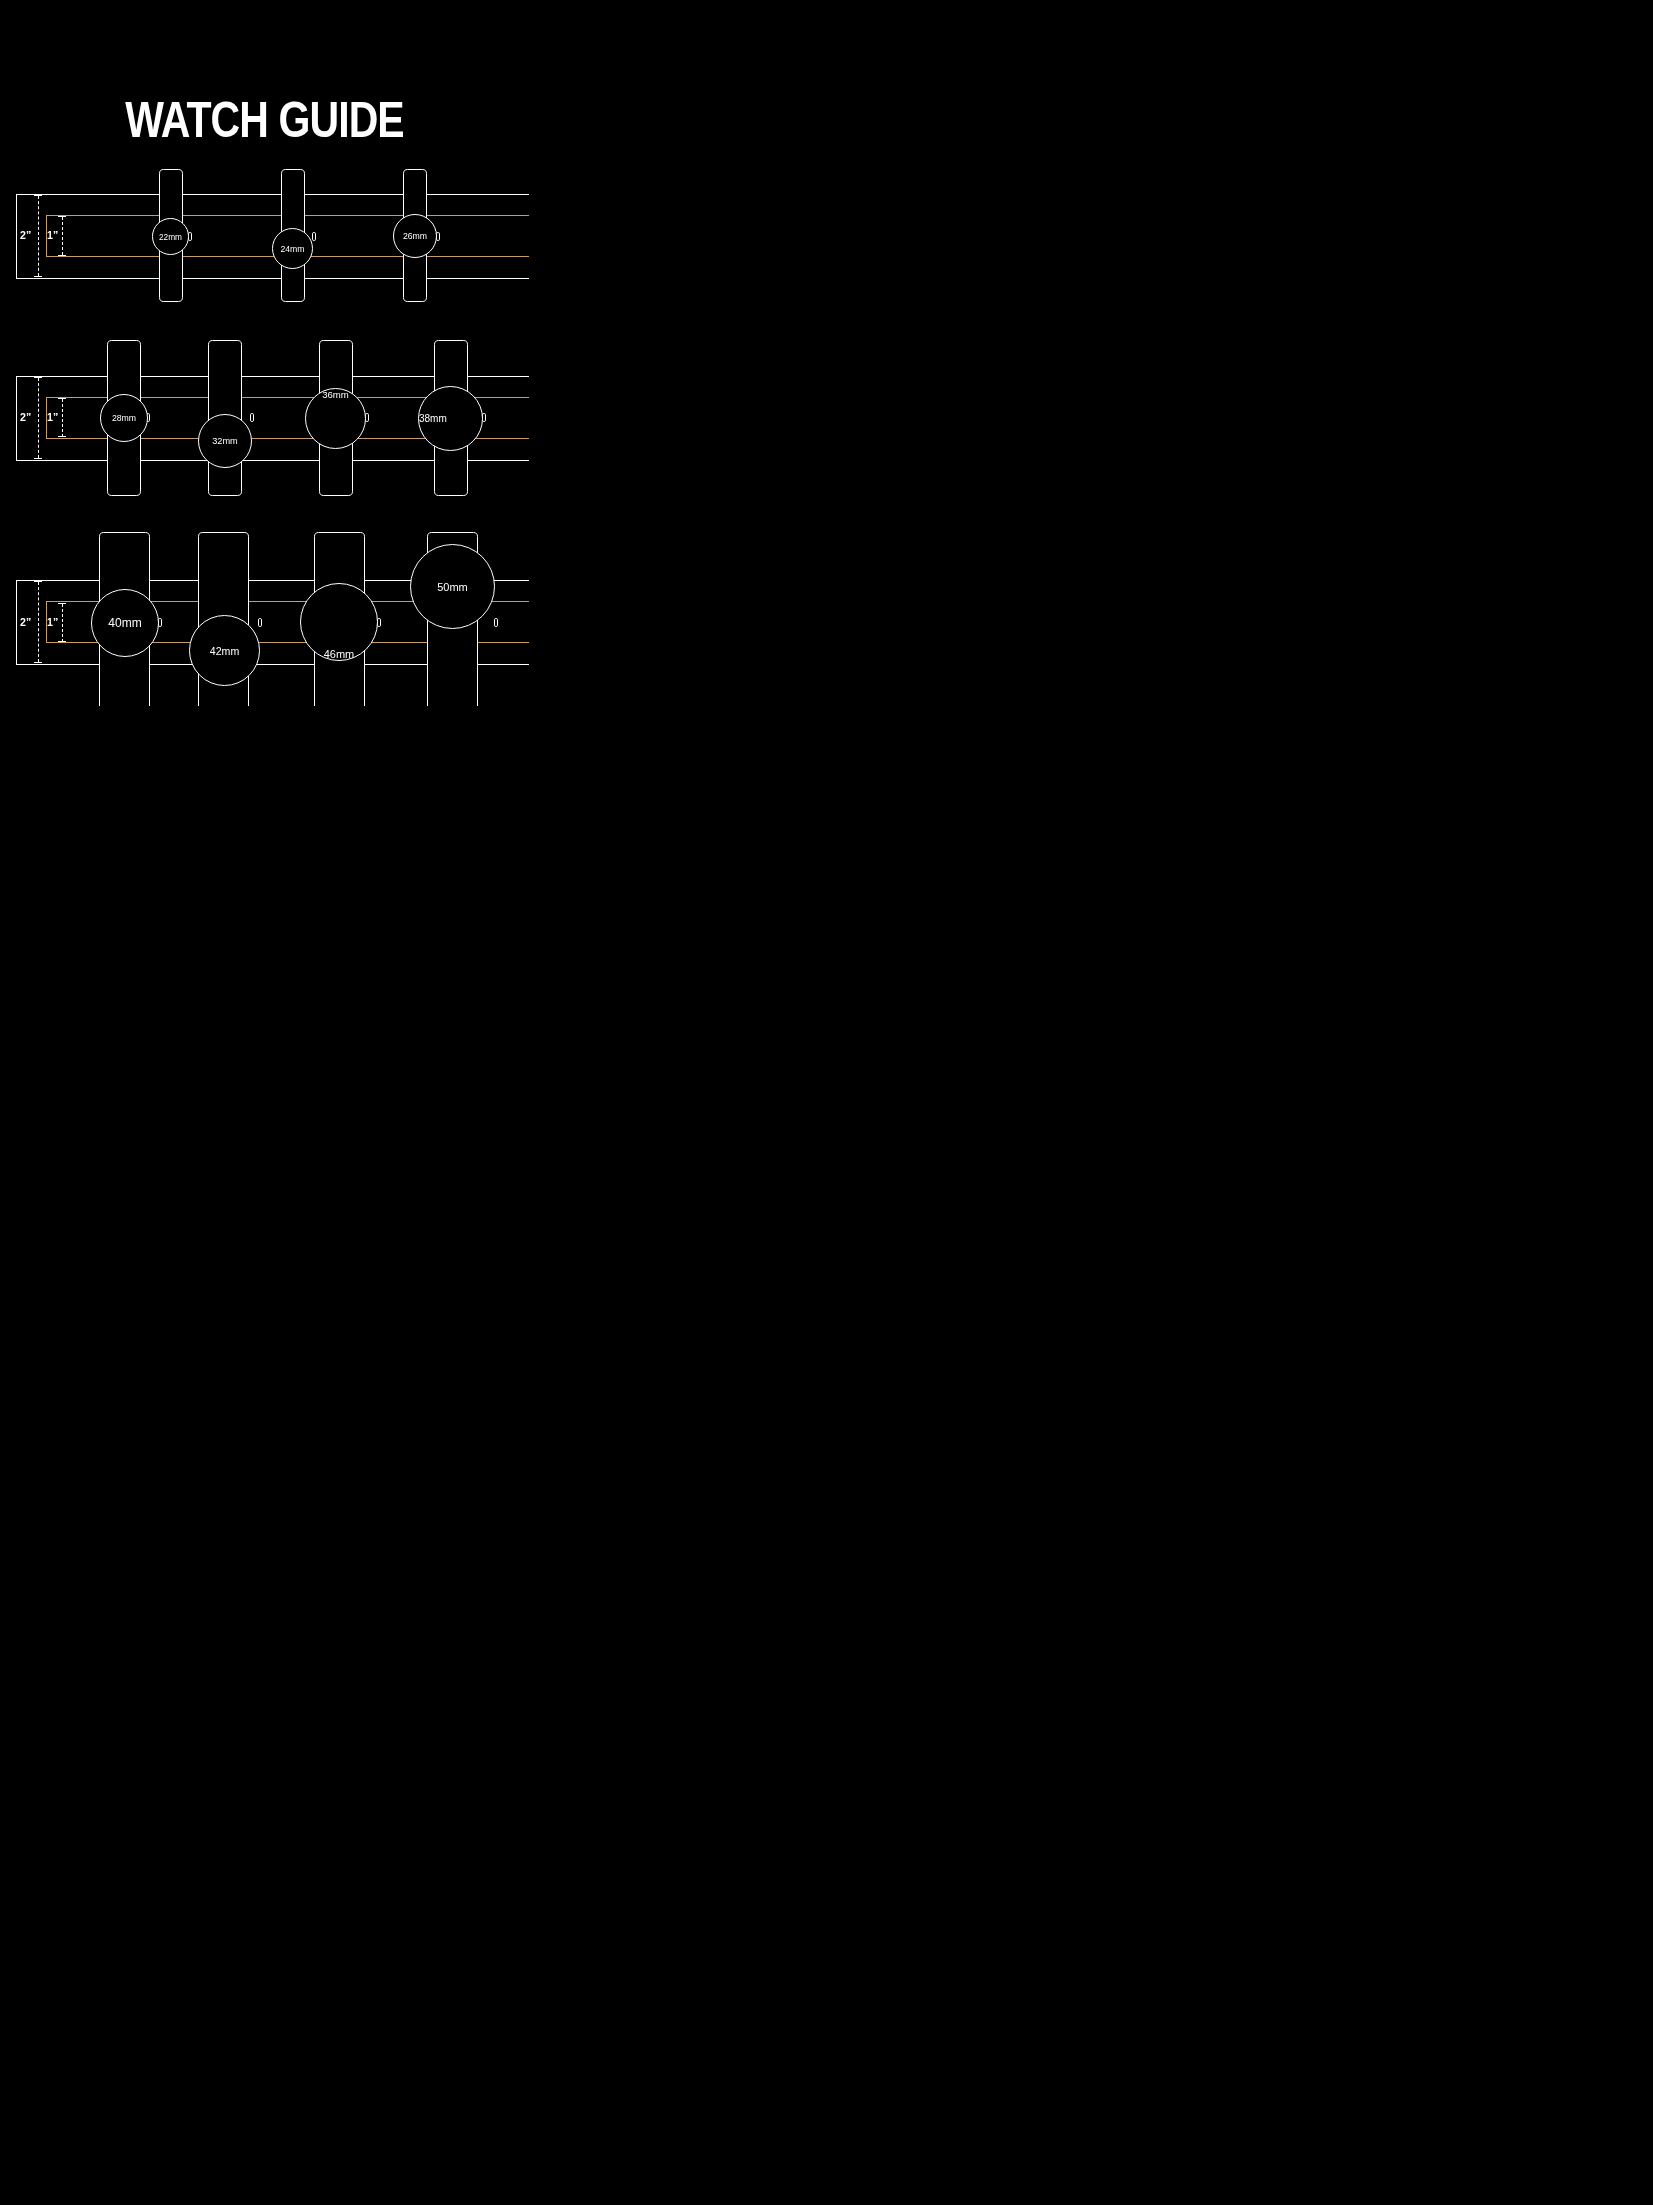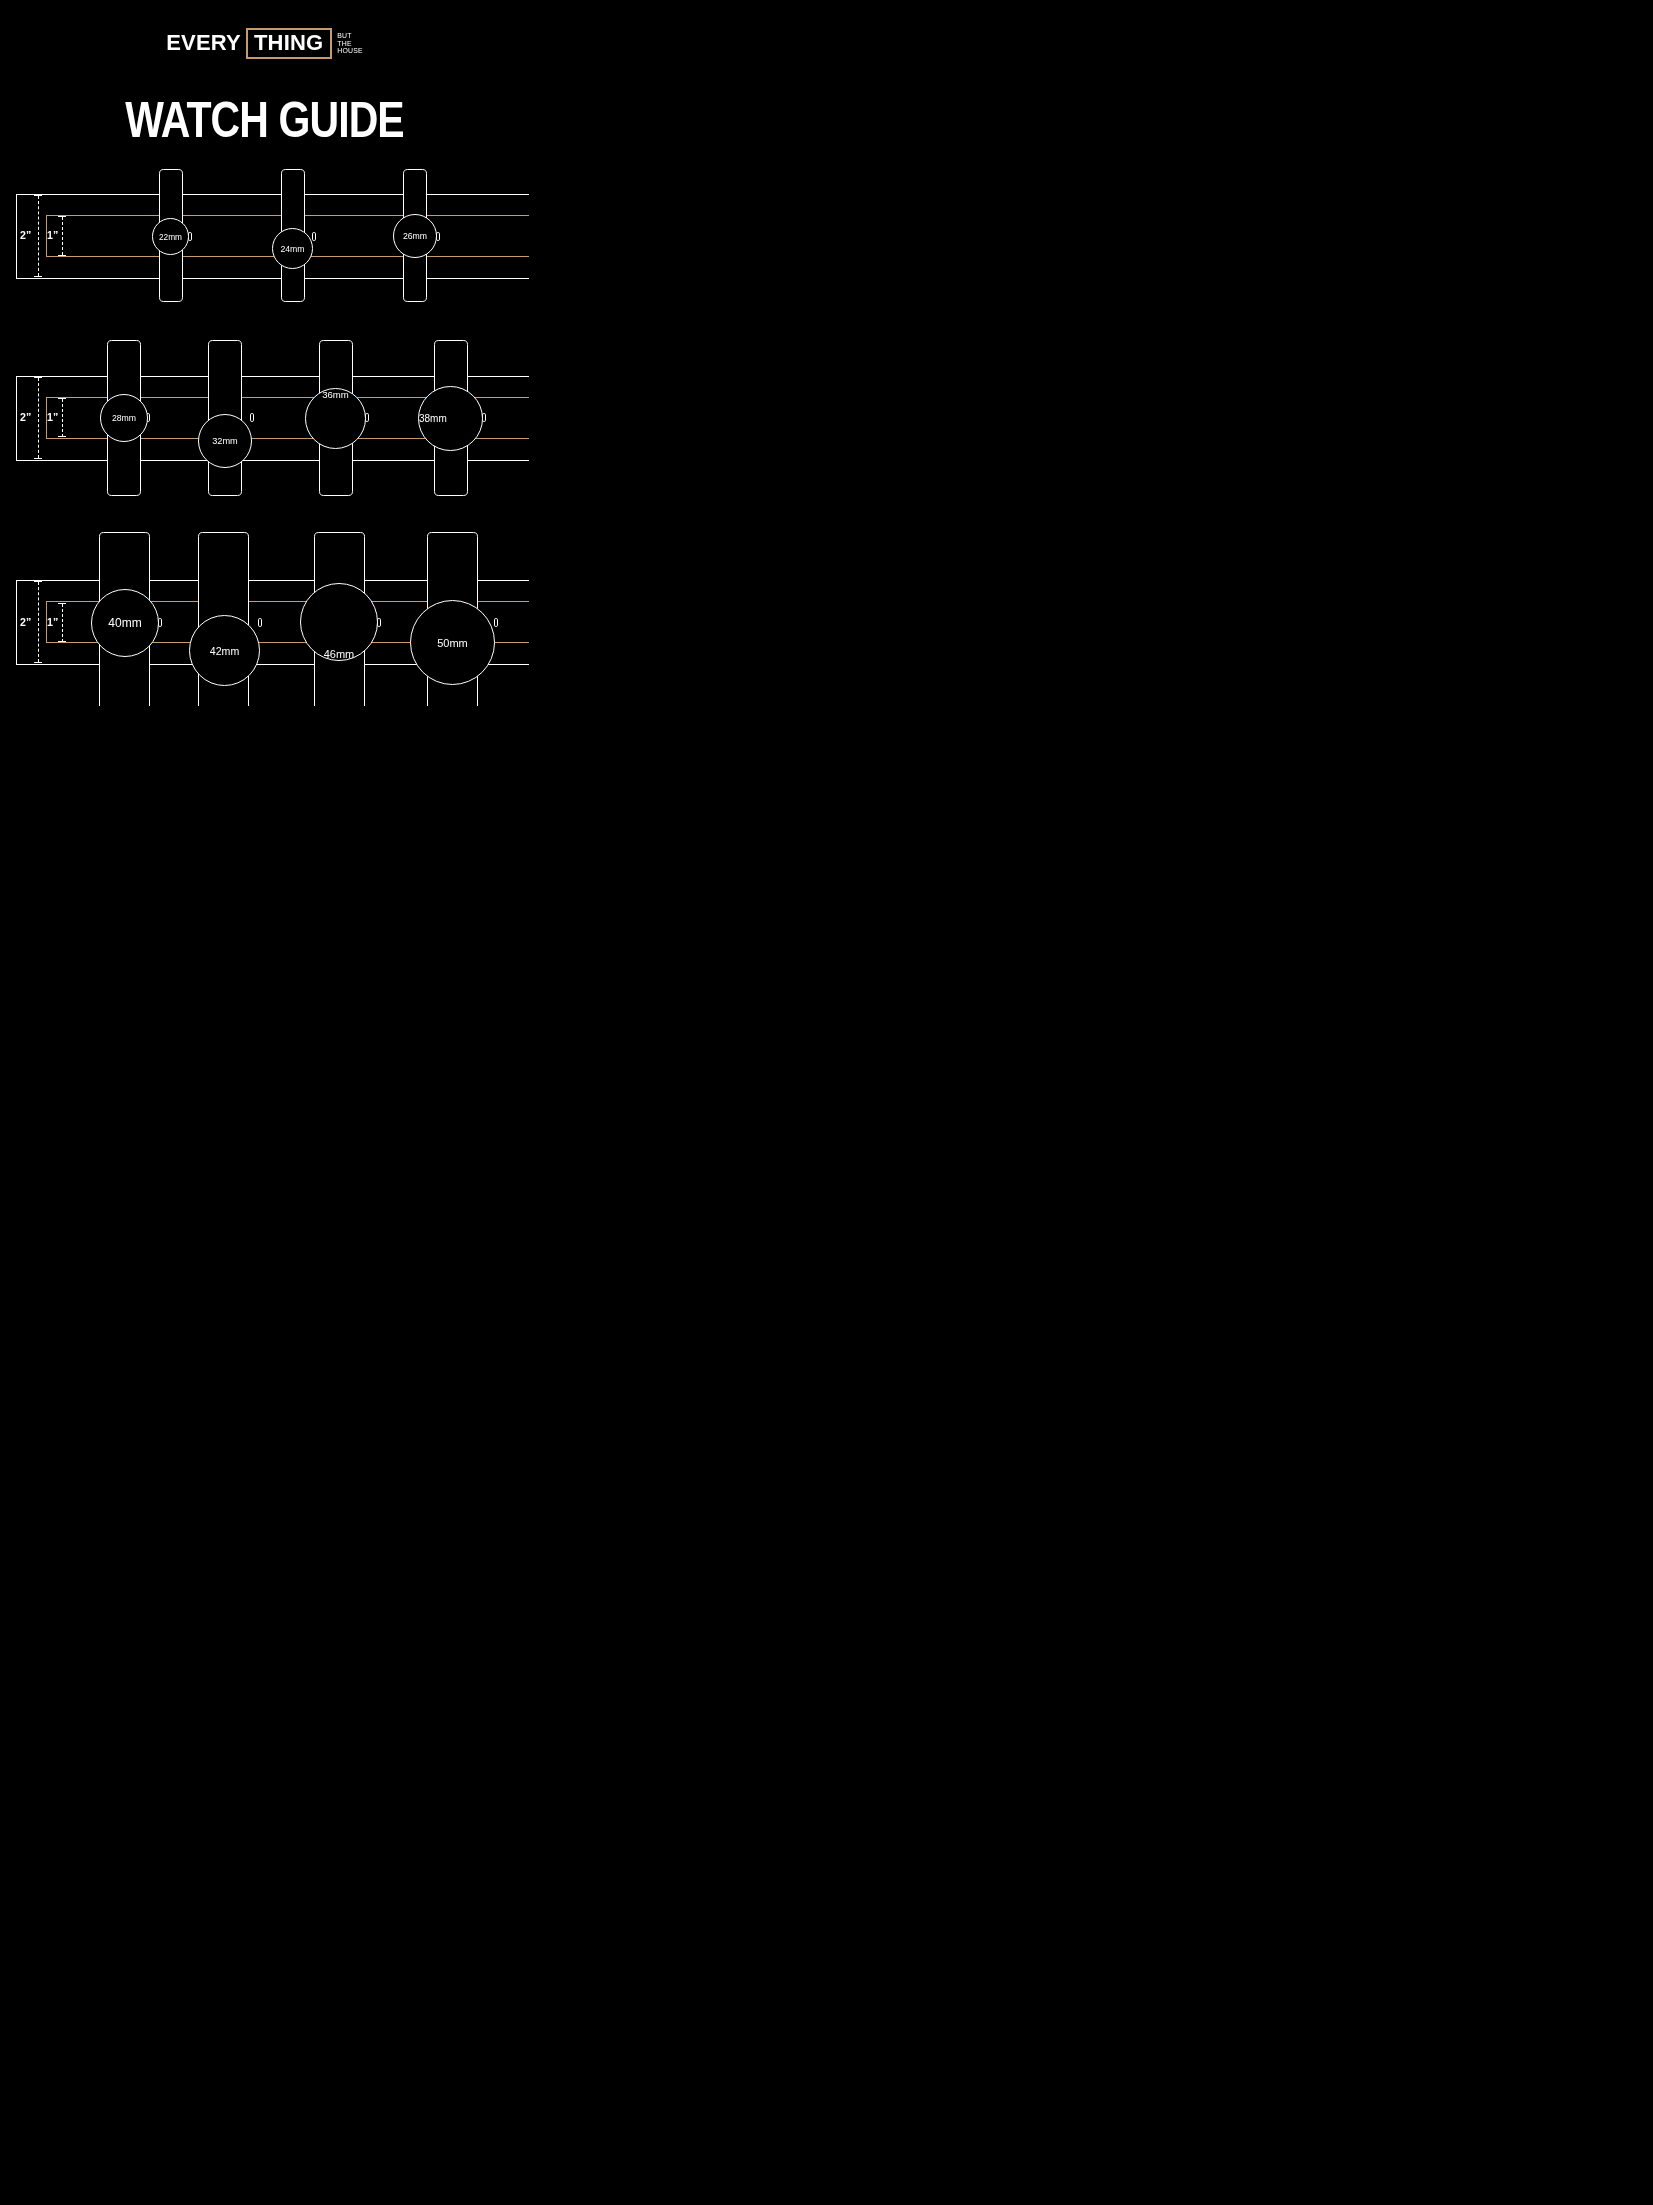--- a/index.html
+++ b/index.html
@@ -30,31 +30,20 @@
   #rows { position:absolute; inset:0; }
   #rows div { position:absolute; box-sizing:border-box; }
   .dim-label { font-size:10.6px; font-weight:700; }
   .watch-face-label { color:var(--white); font-weight:400; }
 </style>
 </head>
 <body>
 
 <div class="page">
 
-  <div class="logo">
-    <span class="logo-word">EVERY</span>
-    <span class="logo-box">
-      <span class="logo-word">THING</span>
-    </span>
-    <span class="logo-tagline">
-      <span>BUT</span>
-      <span>THE</span>
-      <span>HOUSE</span>
-    </span>
-  </div>
 
   <h1 class="title">WATCH GUIDE</h1>
 
   <div id="rows">
       <div style="left: 16px; top: 194px; width: 524px; height: 85px; border: 1.8px solid var(--white);"></div>
       <div style="left: 46px; top: 215px; width: 494px; height: 42px; border: 1.8px solid var(--gold);"></div>
       <div class="dim-label" style="left: 20px; top: 229px;">2”</div>
       <div style="left: 38px; top: 196px; height: 80px; width: 0px; border-left: 0.9px dashed var(--white);"></div>
       <div style="left: 34px; top: 195px; width: 7.8px; height: 1.4px; background: var(--white);"></div>
       <div style="left: 34px; top: 276px; width: 7.8px; height: 1.4px; background: var(--white);"></div>
@@ -127,19 +116,19 @@
       <div style="left: 189px; top: 615px; width: 71px; height: 71px; background: var(--black); border: 1.8px solid var(--white); border-radius: 50%; display: flex; align-items: center; justify-content: center;">
         <span class="watch-face-label" style="font-size: 10.6px;">42mm</span>
       </div>
       <div style="left: 314px; top: 532px; width: 51px; height: 182px; background: var(--black); border: 1.8px solid var(--white); border-radius: 4.6px;"></div>
       <div style="left: 377px; top: 618px; width: 4.1px; height: 9.2px; background: var(--black); border: 1.4px solid var(--white); border-radius: 1.8px;"></div>
       <div style="left: 300px; top: 583px; width: 78px; height: 78px; background: var(--black); border: 1.8px solid var(--white); border-radius: 50%; display: flex; align-items: flex-end; justify-content: center;">
         <span class="watch-face-label" style="font-size: 11px;">46mm</span>
       </div>
       <div style="left: 427px; top: 532px; width: 51px; height: 182px; background: var(--black); border: 1.8px solid var(--white); border-radius: 4.6px;"></div>
       <div style="left: 494px; top: 618px; width: 4.1px; height: 9.2px; background: var(--black); border: 1.4px solid var(--white); border-radius: 1.8px;"></div>
-      <div style="left: 410px; top: 600px; width: 85px; height: 85px; background: var(--black); border: 1.8px solid var(--white); border-radius: 50%; display: flex; align-items: center; justify-content: center;">
+      <div style="left: 410px; top: 544px; width: 85px; height: 85px; background: var(--black); border: 1.8px solid var(--white); border-radius: 50%; display: flex; align-items: center; justify-content: center;">
         <span class="watch-face-label" style="font-size: 11px;">50mm</span>
       </div>
     </div>
 
 </div>
 
 
 </body></html>

